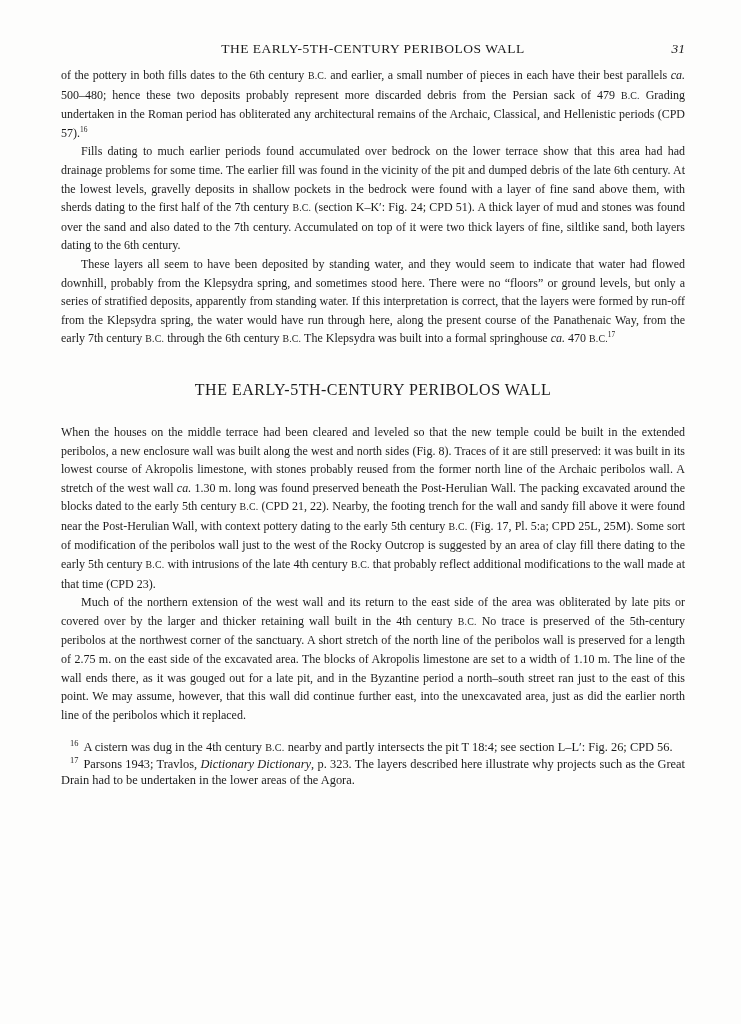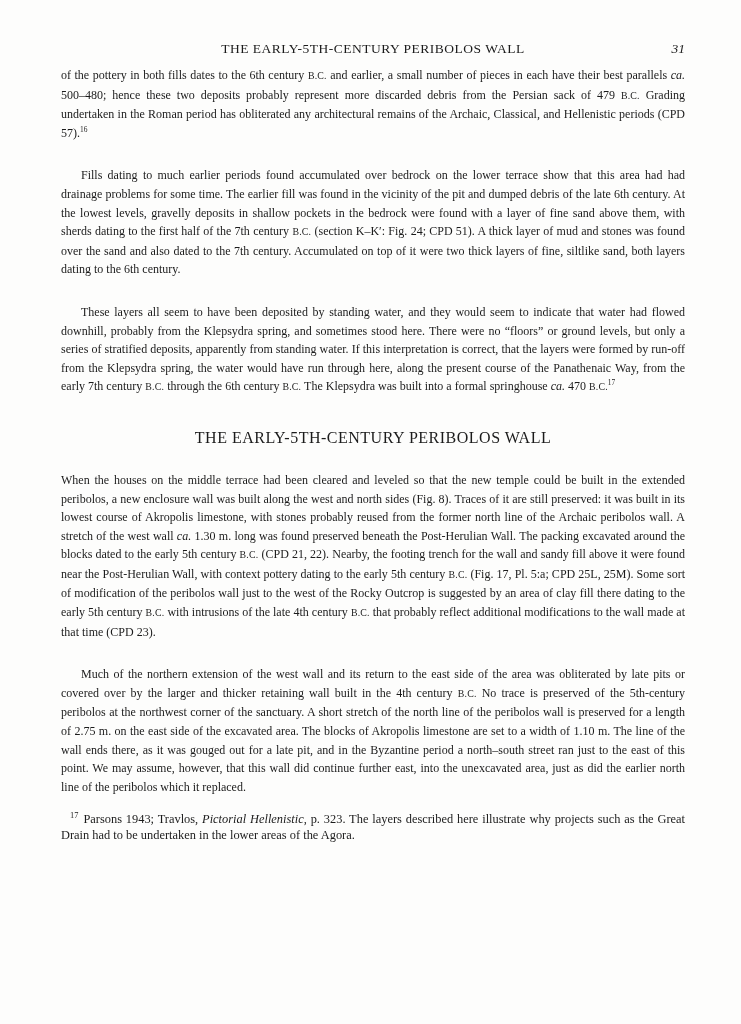--- a/index.html
+++ b/index.html
@@ -40,21 +40,20 @@
     font-style: italic;
   }
   .body-par {
     margin: 0;
     font-size: 12px;
     line-height: 18.6px;
     text-align: justify;
   }
   .body-par.indent {
     text-indent: 20px;
-    margin-top: 24px;
   }
   .section-heading {
     margin: 31px 0 23px 0;
     text-align: center;
     font-weight: normal;
     font-size: 16px;
     letter-spacing: 0.5px;
     line-height: 20px;
   }
   sup {
@@ -100,18 +99,21 @@
 
     <h2 class="section-heading">THE EARLY-5TH-CENTURY PERIBOLOS WALL</h2>
 
     <p class="body-par">When the houses on the middle terrace had been cleared and leveled so that the new temple could be built in the extended peribolos, a new enclosure wall was built along the west and north sides (Fig. 8).  Traces of it are still preserved:  it was built in its lowest course of Akropolis limestone, with stones probably reused from the former north line of the Archaic peribolos wall.  A stretch of the west wall <i>ca.</i> 1.30 m. long was found preserved beneath the Post-Herulian Wall.  The packing excavated around the blocks dated to the early 5th century <span class="sc">B.C.</span> (CPD 21, 22).  Nearby, the footing trench for the wall and sandy fill above it were found near the Post-Herulian Wall, with context pottery dating to the early 5th century <span class="sc">B.C.</span> (Fig. 17, Pl. 5:a; CPD 25L, 25M). Some sort of modification of the peribolos wall just to the west of the Rocky Outcrop is suggested by an area of clay fill there dating to the early 5th century <span class="sc">B.C.</span> with intrusions of the late 4th century <span class="sc">B.C.</span> that probably reflect additional modifications to the wall made at that time (CPD 23).</p>
 
     <p class="body-par indent">Much of the northern extension of the west wall and its return to the east side of the area was obliterated by late pits or covered over by the larger and thicker retaining wall built in the 4th century <span class="sc">B.C.</span> No trace is preserved of the 5th-century peribolos at the northwest corner of the sanctuary.  A short stretch of the north line of the peribolos wall is preserved for a length of 2.75 m. on the east side of the excavated area.  The blocks of Akropolis limestone are set to a width of 1.10 m.  The line of the wall ends there, as it was gouged out for a late pit, and in the Byzantine period a north–south street ran just to the east of this point.  We may assume, however, that this wall did continue further east, into the unexcavated area, just as did the earlier north line of the peribolos which it replaced.</p>
 
 
     <div class="footnotes">
       <p class="footnote">
-        <sup class="fn-marker">17</sup><span>Parsons 1943; Travlos, <i>Pictorial Hellenistic</i>, p. 323.  The layers described here illustrate why projects such as the Great Drain had to be undertaken in the lower areas of the Agora.</span>
+        <sup class="fn-marker">16</sup><span>A cistern was dug in the 4th century <span class="sc">B.C.</span> nearby and partly intersects the pit T 18:4; see section L–L′: Fig. 26; CPD 56.</span>
+      </p>
+      <p class="footnote">
+        <sup class="fn-marker">17</sup><span>Parsons 1943; Travlos, <i>Dictionary Dictionary</i>, p. 323.  The layers described here illustrate why projects such as the Great Drain had to be undertaken in the lower areas of the Agora.</span>
       </p>
     </div>
 
   </div>
 </div>
 
 </body></html>

